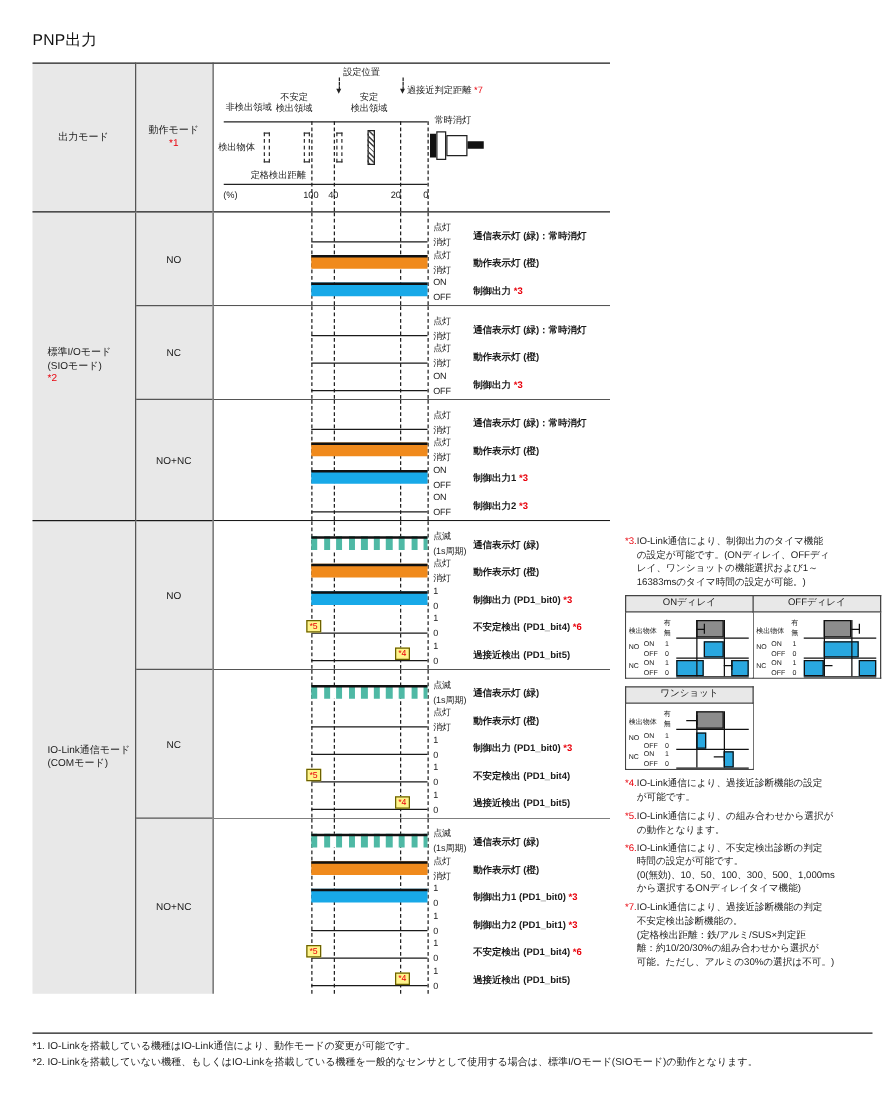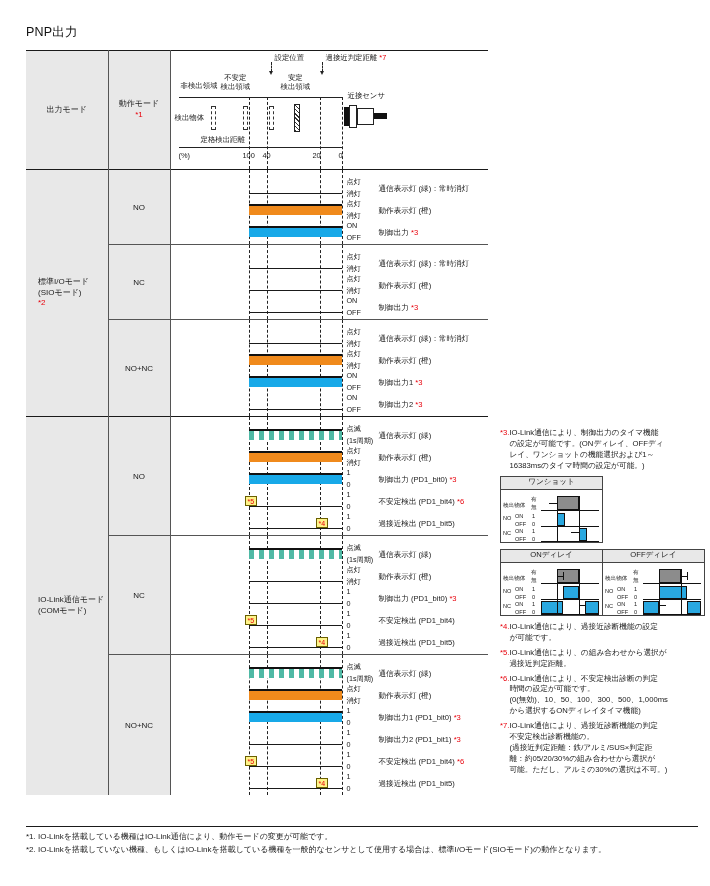--- a/index.html
+++ b/index.html
@@ -75,21 +75,21 @@
   .wf .bar.cyan  { background:#18a9e8; }
   .wf .bar.green {
       background:repeating-linear-gradient(90deg,#4fb9a5 0 5px,#ffffff 5px 10px);
       border-top:2.2px solid #111;
   }
   .wf .statelbl{
       position:absolute; right:0; width:52px; text-align:left;
       font-size:7.2px; line-height:1.05; white-space:nowrap;
   }
   .wf .desc{
-      position:absolute; font-size:7.6px; white-space:nowrap;
+      position:absolute; font-size:7.6px; white-space:nowrap;font-weight:bold;
   }
   .badge{
       position:absolute; background:#fff48a; border:.8px solid #6b6000;
       font-size:7px; padding:0 2px; line-height:9px; height:10px;
       color:#111; white-space:nowrap;
   }
   .badge .star{ color:#e8000b; }
 
   
   .notes{
@@ -137,21 +137,21 @@
             </td>
     <td class="c-act vline-r">
       <span class="modelabel" style="display:block;text-align:center">
         <span>動作モード</span><br>
         <span class="star">*1</span>
       </span>
     </td>
     <td class="c-chart">
               <div class="hdr">
                 <div class="lbl" style="left:104px;top:2px">設定位置</div>
-                <div class="lbl" style="left:155px;top:2px">過接近判定距離 <span class="star">*7</span></div>
+                <div class="lbl" style="left:155px;top:16px">過接近判定距離 <span class="star">*7</span></div>
                 <div class="vline" style="left:100px;top:11px;height:10px"></div>
                 <div class="arrow" style="left:98px;top:20px"></div>
                 <div class="vline" style="left:151px;top:11px;height:10px"></div>
                 <div class="arrow" style="left:149px;top:20px"></div>
                 <div class="lbl" style="left:110px;top:22px;text-align:center">安定<br>検出領域</div>
                 <div class="lbl" style="left:50px;top:22px;text-align:center">不安定<br>検出領域</div>
                 <div class="lbl" style="left:10px;top:30px">非検出領域</div>
                 <div class="hline" style="left:8px;top:46px;width:163px"></div>
                 <div class="vline" style="left:78px;top:46px;height:72px"></div>
                 <div class="vline" style="left:96px;top:46px;height:72px"></div>
@@ -161,21 +161,21 @@
                 <div class="obj dash" style="left:40px;top:55px;width:5px;height:24px"></div>
                 <div class="obj dash" style="left:72px;top:55px;width:5px;height:24px"></div>
                 <div class="obj dash" style="left:98px;top:55px;width:5px;height:24px"></div>
                 <div class="obj hatch" style="left:123px;top:53px;width:6px;height:28px"></div>
                 <div class="sensor" style="left:173px;top:54px;width:46px;height:24px">
           <div class="cap" style="left:0px;top:2px;width:5px;height:19px"></div>
           <div class="body" style="left:5px;top:0px;width:8px;height:23px"></div>
           <div class="body" style="left:13px;top:3px;width:17px;height:17px"></div>
           <div class="cable" style="left:30px;top:8px;width:13px;height:6px"></div>
         </div>
-                <div class="lbl" style="left:177px;top:40px">近接センサ</div>
+                <div class="lbl" style="left:177px;top:40px">常時消灯</div>
                 <div class="lbl" style="left:30px;top:84px">定格検出距離</div>
                 <div class="hline" style="left:8px;top:96px;width:163px"></div>
                 <div class="lbl" style="left:8px;top:100px">(%)</div>
                 <div class="lbl" style="left:72px;top:100px">100</div>
                 <div class="lbl" style="left:92px;top:100px">40</div>
                 <div class="lbl" style="left:142px;top:100px">20</div>
                 <div class="lbl" style="left:168px;top:100px">0</div>
               </div>
             </td>
   </tr>
@@ -392,59 +392,20 @@
     <div class="note">
       <span class="num"><span class="star">*3.</span></span>
       <span class="txt">
         <span>IO-Link通信により、制御出力のタイマ機能</span><br>
         <span>の設定が可能です。(ONディレイ、OFFディ</span><br>
         <span>レイ、ワンショットの機能選択および1～</span><br>
         <span>16383msのタイマ時間の設定が可能。)</span>
       </span>
     </div>
 
-    <table class="mini" style="width:102px">
-      <tbody>
-          <tr>
-            <td class="mh" style="width:102px">ワンショット</td>
-          </tr>
-      <tr>
-            <td class="mc">
-              <div id="mini-one">
-                <div class="md" style="left:2px;top:13px">検出物体</div>
-                <div class="md" style="left:30px;top:7px">有</div>
-                <div class="md" style="left:30px;top:15px">無</div>
-                <div class="mline" style="left:40px;top:20px;width:58px"></div>
-                <div class="mblk" style="left:56px;top:6px;width:22px;height:14px"></div>
-                <div class="md" style="left:2px;top:26px">NO</div>
-                <div class="md" style="left:14px;top:24px">ON</div>
-                <div class="md" style="left:14px;top:32px">OFF</div>
-                <div class="md" style="left:31px;top:24px">1</div>
-                <div class="md" style="left:31px;top:32px">0</div>
-                <div class="mline" style="left:40px;top:36px;width:58px"></div>
-                <div class="md" style="left:2px;top:41px">NC</div>
-                <div class="md" style="left:14px;top:39px">ON</div>
-                <div class="md" style="left:14px;top:47px">OFF</div>
-                <div class="md" style="left:31px;top:39px">1</div>
-                <div class="md" style="left:31px;top:47px">0</div>
-                <div class="mline" style="left:40px;top:51px;width:58px"></div>
-                <div class="mcy" style="left:56px;top:23px;width:8px;height:13px"></div>
-                <div class="mcy" style="left:78px;top:38px;width:8px;height:13px"></div>
-                <div class="mar" style="left:48px;top:13px;width:8px"></div>
-                <div class="mvert" style="left:56px;top:9px;height:8px"></div>
-                <div class="mar" style="left:70px;top:42px;width:8px"></div>
-                <div class="mvert" style="left:78px;top:38px;height:8px"></div>
-                <div class="mvert" style="left:56px;top:6px;height:45px;border-left:.8px solid #111"></div>
-                <div class="mvert" style="left:78px;top:6px;height:45px;border-left:.8px solid #111"></div>
-              </div>
-            </td>
-          </tr>
-    </tbody>
-      </table>
-
     <table class="mini" style="width:204px">
       <tbody>
           <tr>
         <td class="mh" style="width:102px">ONディレイ</td>
         <td class="mh" style="width:102px">OFFディレイ</td>
       </tr>
       <tr>
         <td class="mc">
               <div id="mini-on">
                 <div class="md" style="left:2px;top:13px">検出物体</div>
@@ -502,53 +463,92 @@
                 <div class="mar" style="left:56px;top:42px;width:7px"></div>
                 <div class="mvert" style="left:56px;top:38px;height:8px"></div>
                 <div class="mvert" style="left:56px;top:6px;height:45px;border-left:.8px solid #111"></div>
                 <div class="mvert" style="left:78px;top:6px;height:45px;border-left:.8px solid #111"></div>
               </div>
             </td>
       </tr>
     </tbody>
       </table>
 
+    <table class="mini" style="width:102px">
+      <tbody>
+          <tr>
+            <td class="mh" style="width:102px">ワンショット</td>
+          </tr>
+      <tr>
+            <td class="mc">
+              <div id="mini-one">
+                <div class="md" style="left:2px;top:13px">検出物体</div>
+                <div class="md" style="left:30px;top:7px">有</div>
+                <div class="md" style="left:30px;top:15px">無</div>
+                <div class="mline" style="left:40px;top:20px;width:58px"></div>
+                <div class="mblk" style="left:56px;top:6px;width:22px;height:14px"></div>
+                <div class="md" style="left:2px;top:26px">NO</div>
+                <div class="md" style="left:14px;top:24px">ON</div>
+                <div class="md" style="left:14px;top:32px">OFF</div>
+                <div class="md" style="left:31px;top:24px">1</div>
+                <div class="md" style="left:31px;top:32px">0</div>
+                <div class="mline" style="left:40px;top:36px;width:58px"></div>
+                <div class="md" style="left:2px;top:41px">NC</div>
+                <div class="md" style="left:14px;top:39px">ON</div>
+                <div class="md" style="left:14px;top:47px">OFF</div>
+                <div class="md" style="left:31px;top:39px">1</div>
+                <div class="md" style="left:31px;top:47px">0</div>
+                <div class="mline" style="left:40px;top:51px;width:58px"></div>
+                <div class="mcy" style="left:56px;top:23px;width:8px;height:13px"></div>
+                <div class="mcy" style="left:78px;top:38px;width:8px;height:13px"></div>
+                <div class="mar" style="left:48px;top:13px;width:8px"></div>
+                <div class="mvert" style="left:56px;top:9px;height:8px"></div>
+                <div class="mar" style="left:70px;top:42px;width:8px"></div>
+                <div class="mvert" style="left:78px;top:38px;height:8px"></div>
+                <div class="mvert" style="left:56px;top:6px;height:45px;border-left:.8px solid #111"></div>
+                <div class="mvert" style="left:78px;top:6px;height:45px;border-left:.8px solid #111"></div>
+              </div>
+            </td>
+          </tr>
+    </tbody>
+      </table>
+
     <div class="note">
       <span class="num"><span class="star">*4.</span></span>
       <span class="txt">
         <span>IO-Link通信により、過接近診断機能の設定</span><br>
         <span>が可能です。</span>
       </span>
     </div>
 
     <div class="note">
       <span class="num"><span class="star">*5.</span></span>
       <span class="txt">
         <span>IO-Link通信により、の組み合わせから選択が</span><br>
-        <span>過接近判定距離。</span>
+        <span>の動作となります。</span>
       </span>
     </div>
 
     <div class="note">
       <span class="num"><span class="star">*6.</span></span>
       <span class="txt">
         <span>IO-Link通信により、不安定検出診断の判定</span><br>
         <span>時間の設定が可能です。</span><br>
         <span>(0(無効)、10、50、100、300、500、1,000ms</span><br>
         <span>から選択するONディレイタイマ機能)</span>
       </span>
     </div>
 
     <div class="note">
       <span class="num"><span class="star">*7.</span></span>
       <span class="txt">
         <span>IO-Link通信により、過接近診断機能の判定</span><br>
         <span>不安定検出診断機能の。</span><br>
-        <span>(過接近判定距離：鉄/アルミ/SUS×判定距</span><br>
-        <span>離：約05/20/30%の組み合わせから選択が</span><br>
+        <span>(定格検出距離：鉄/アルミ/SUS×判定距</span><br>
+        <span>離：約10/20/30%の組み合わせから選択が</span><br>
         <span>可能。ただし、アルミの30%の選択は不可。)</span>
       </span>
     </div>
 
   </div>
 
   <div class="footer">
     <div class="rule"></div>
     <div class="line">*1. IO-Linkを搭載している機種はIO-Link通信により、動作モードの変更が可能です。</div>
     <div class="line">*2. IO-Linkを搭載していない機種、もしくはIO-Linkを搭載している機種を一般的なセンサとして使用する場合は、標準I/Oモード(SIOモード)の動作となります。</div>

